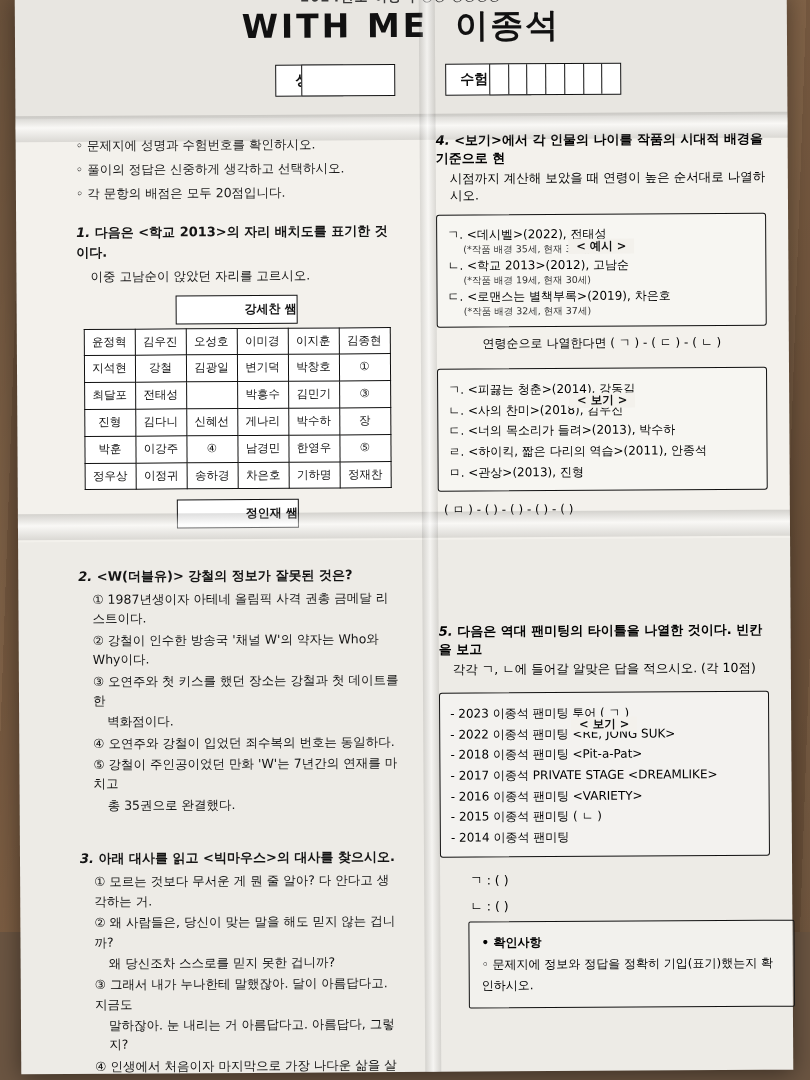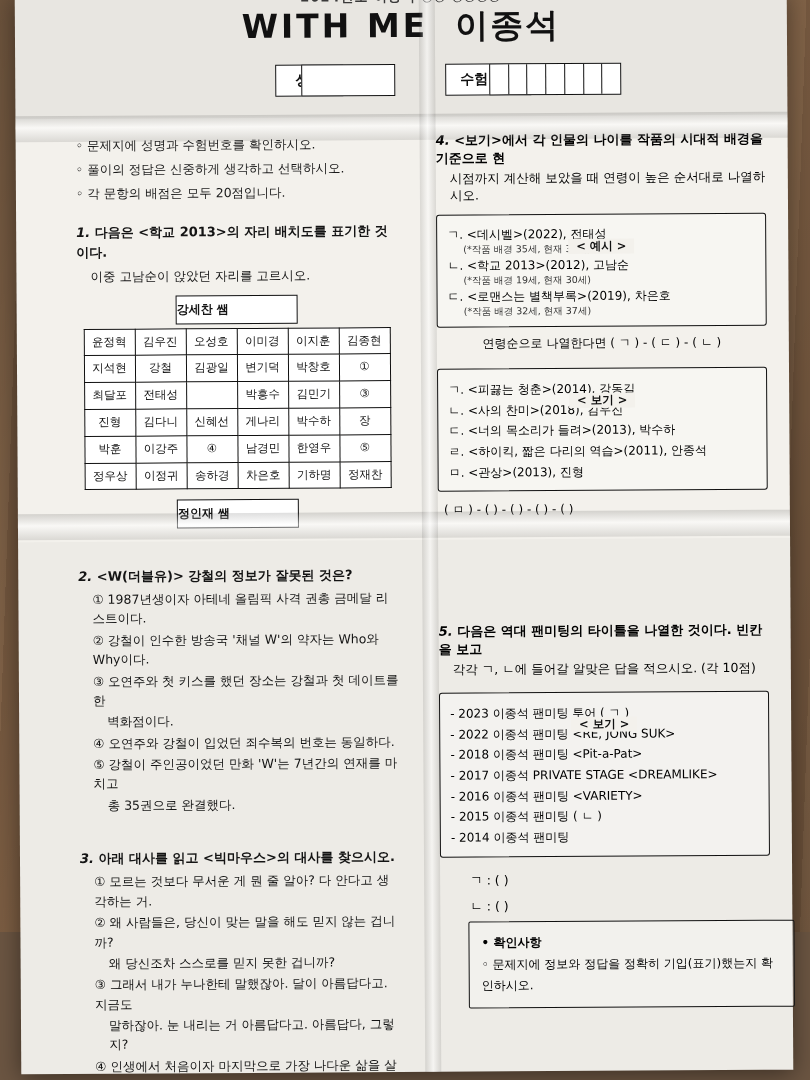--- a/index.html
+++ b/index.html
@@ -61,21 +61,21 @@
   .note{font-size:12.5px;color:#1a1a1a;line-height:1.9;}
   .note div{white-space:nowrap;}
   .qblock{margin-top:18px;font-size:12.5px;color:#141414;line-height:1.55;}
   .qtitle{font-weight:bold;font-size:13px;margin-bottom:3px;}
   .qtitle .it{font-style:italic;}
   .choices div{margin-top:2px;}
   .indent{padding-left:14px;}
 
   
   .teacher{border:1.5px solid #111;background:#fff;font-size:12px;font-weight:bold;
-    text-align:left;padding:4px 0;width:120px;margin:10px auto 4px auto;}
+    text-align:right;padding:4px 0;width:120px;margin:10px auto 4px auto;}
   table.seat{border-collapse:collapse;margin:0 auto;}
   table.seat td{border:1px solid #111;background:#fff;font-size:11.5px;
     text-align:center;padding:4px 2px;width:46px;height:15px;color:#111;}
 
   
   .frame{border:1.4px solid #111;border-radius:3px;margin-top:10px;padding:10px 10px 8px 10px;
     position:relative;background:rgba(255,255,255,0.35);}
   .frame-lbl{position:absolute;top:-9px;left:50%;transform:translateX(-50%);
     background:#f3f1ec;padding:0 8px;font-size:11.5px;font-weight:bold;color:#111;margin-top:33px;}
   .frame .it{font-size:12px;line-height:1.5;}

